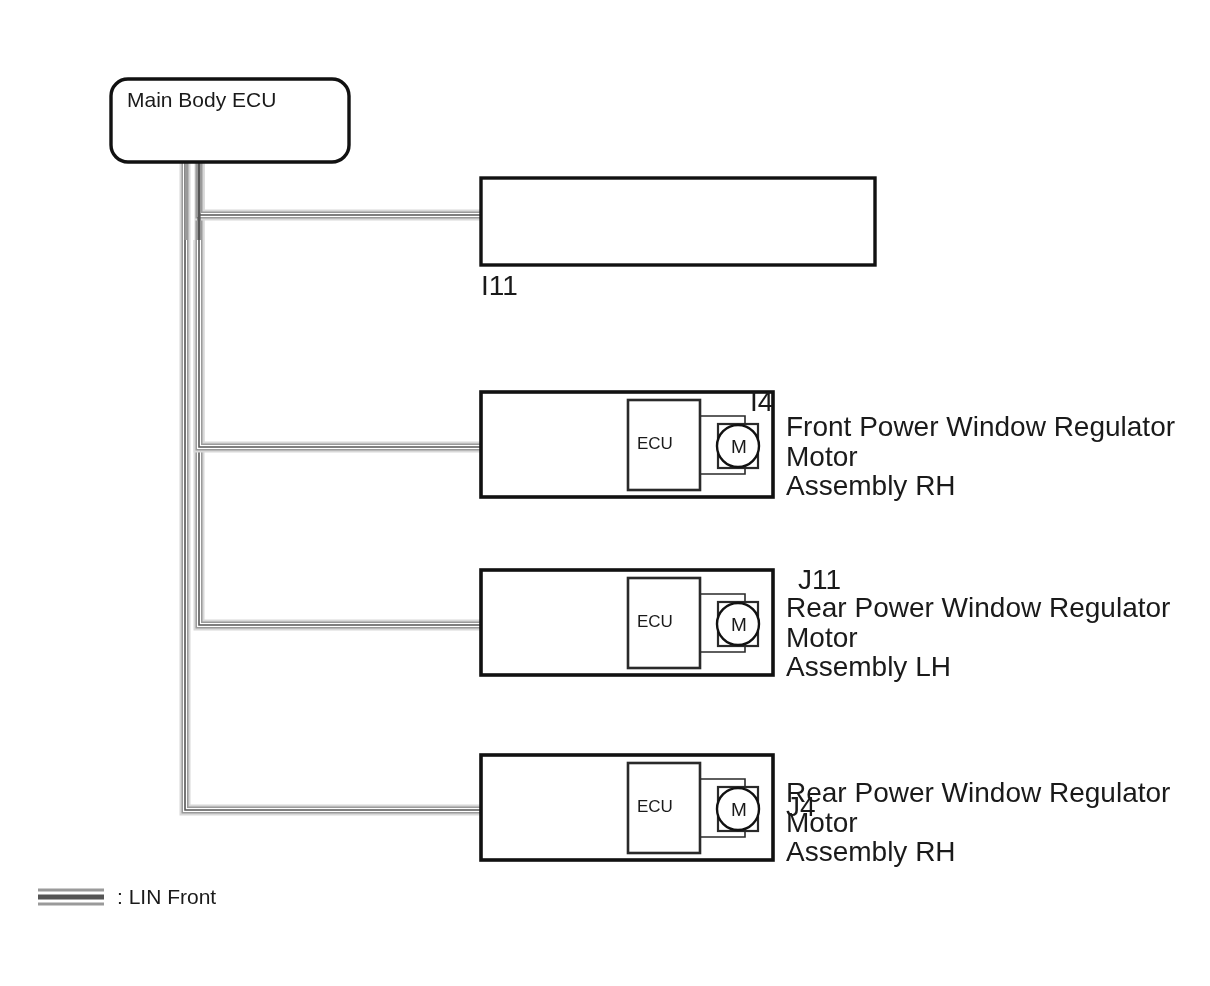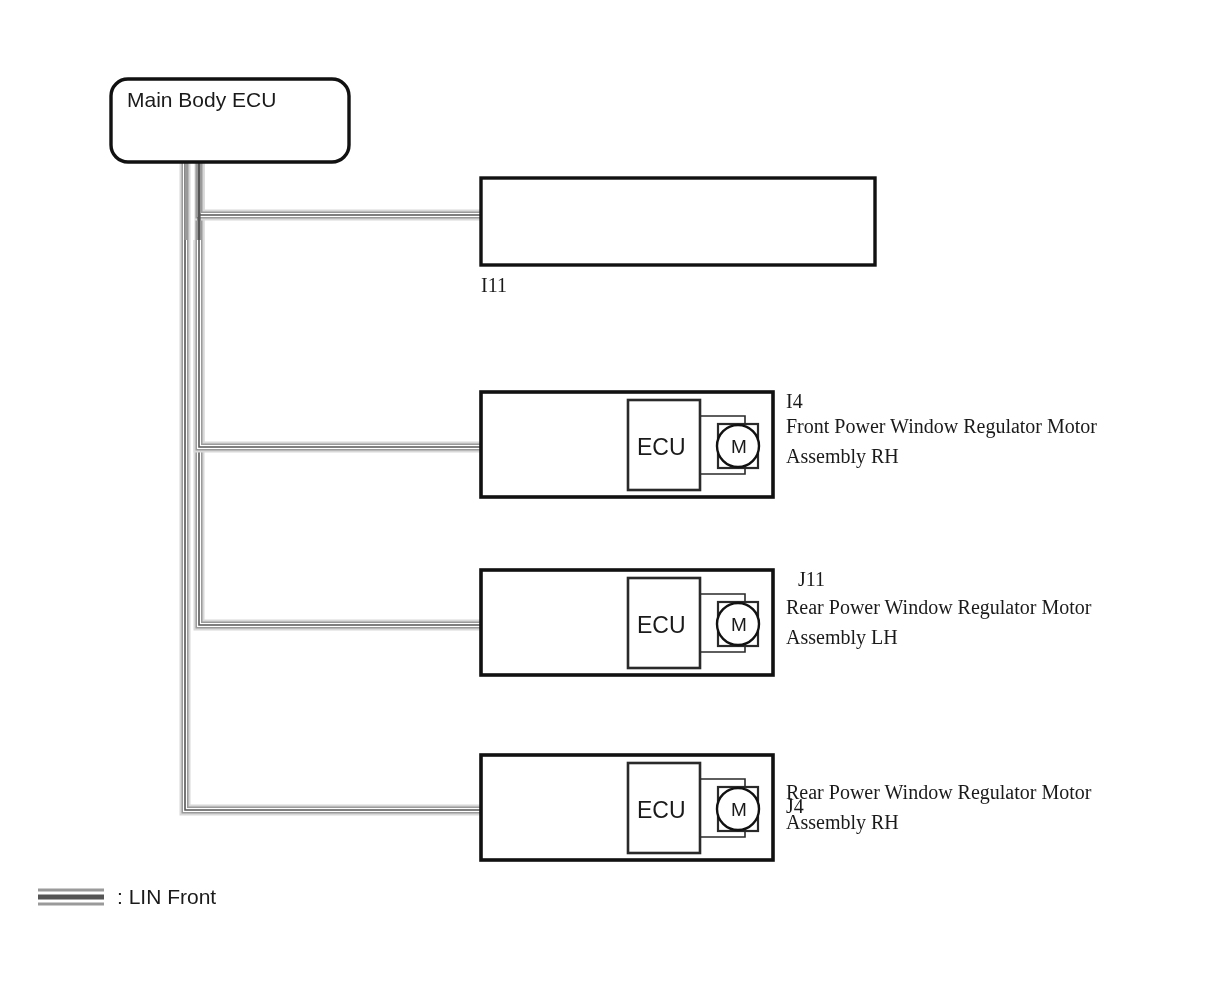--- a/index.html
+++ b/index.html
@@ -37,36 +37,36 @@
     line-height: 29px;
     color: #1a1a1a;
     white-space: pre;
   }
   .txt-ecu-title {
     font-size: 21px;
   }
   .label-block {
     position: absolute;
     white-space: pre-line;
-    font-family: Liberation Serif, serif;
-    font-size: 20px;
+    font-family: Liberation Sans, sans-serif;
+    font-size: 28px;
     line-height: 29.5px;
     color: #1a1a1a;
   }
   .legend-text {
     position: absolute;
     font-family: "Liberation Sans", sans-serif;
     font-size: 21px;
     color: #1a1a1a;
     white-space: pre;
   }
   .inner-ecu-text {
     position: absolute;
     font-family: "Liberation Sans", sans-serif;
-    font-size: 23px;
+    font-size: 17px;
     color: #1a1a1a;
     white-space: pre;
   }
   .motor-text {
     position: absolute;
     font-family: "Liberation Sans", sans-serif;
     font-size: 19px;
     color: #1a1a1a;
     white-space: pre;
   }
@@ -165,21 +165,21 @@
       <line x1="38" y1="897" x2="104" y2="897" stroke="#555555" stroke-width="5"></line>
       <line x1="38" y1="904" x2="104" y2="904" stroke="#9a9a9a" stroke-width="3"></line>
     </g>
 
   </svg>
 
   <div class="txt txt-ecu-title" style="left:127px; top:85px;">Main Body ECU</div>
 
   <div class="label-block" style="left:481px; top:271px;">I11</div>
 
-  <div class="label-block" style="left:786px; top:387px;">I4</div>
+  <div class="label-block" style="left:750px; top:387px;">I4</div>
   <div class="label-block" style="left:786px; top:412px;">Front Power Window Regulator Motor
 Assembly RH</div>
   <div class="inner-ecu-text" style="left:637px; top:434px;">ECU</div>
   <div class="motor-text" style="left:731px; top:436px;">M</div>
 
   <div class="label-block" style="left:798px; top:565px;">J11</div>
   <div class="label-block" style="left:786px; top:593px;">Rear Power Window Regulator Motor
 Assembly LH</div>
   <div class="inner-ecu-text" style="left:637px; top:612px;">ECU</div>
   <div class="motor-text" style="left:731px; top:614px;">M</div>

